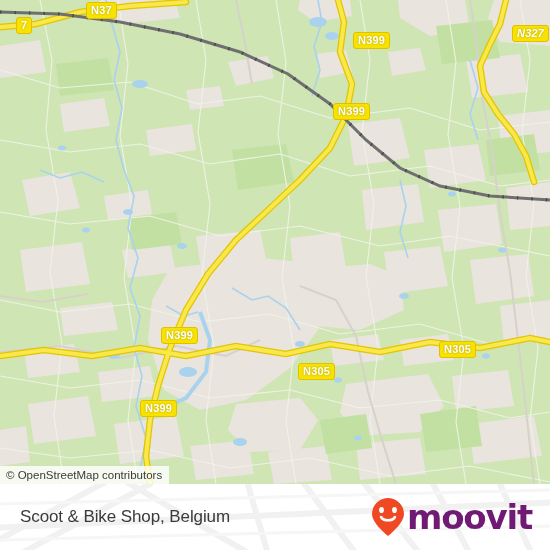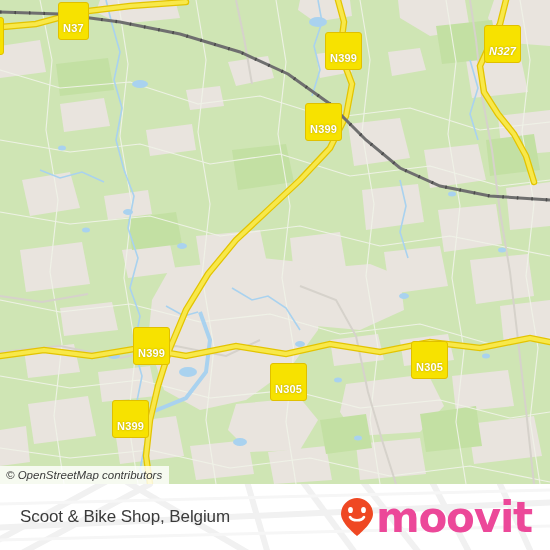--- a/index.html
+++ b/index.html
@@ -35,25 +35,26 @@
     position: absolute;
     background: #f7e200;
     border: 1.4px solid #e0c000;
     border-radius: 3px;
     color: #ffffff;
     font-size: 11px;
     font-weight: bold;
     font-family: "Liberation Sans", sans-serif;
     line-height: 15px;
     height: 17px;
-    padding: 18px 4px;
+    padding: 0 4px;
     text-align: center;
     white-space: nowrap;
     text-shadow: 0 0 2px rgba(120,100,0,0.55);
     letter-spacing: 0.2px;
+    margin-left: 28px;
   }
 
   
   .popup {
     position: absolute;
     left: 190px;
     top: 124px;
     width: 170px;
     filter: drop-shadow(0 2px 5px rgba(0,0,0,0.28));
   }
@@ -97,21 +98,20 @@
     left: 0;
     top: 466px;
     height: 18px;
     background: rgba(255,255,255,0.80);
     color: #3b3b3b;
     font-size: 11.5px;
     line-height: 18px;
     padding: 0 7px 0 6px;
     font-family: "Liberation Sans", sans-serif;
     white-space: nowrap;
-    font-style: italic;
   }
 
   
   .footer {
     position: absolute;
     left: 0;
     top: 484px;
     width: 550px;
     height: 66px;
     background: #ffffff;
@@ -133,23 +133,23 @@
   .footer-logo {
     position: absolute;
     right: 18px;
     top: 0;
     height: 66px;
     display: flex;
     align-items: center;
     gap: 1px;
   }
   .logo-word {
-    font-size: 42px;
+    font-size: 34px;
     font-weight: bold;
-    color: #ec4899;
+    color: #701a75;
     letter-spacing: -1.2px;
     font-family: "DejaVu Sans", sans-serif;
     line-height: 33px;
   }
 </style>
 </head>
 <body>
 
 <div id="app">
 

